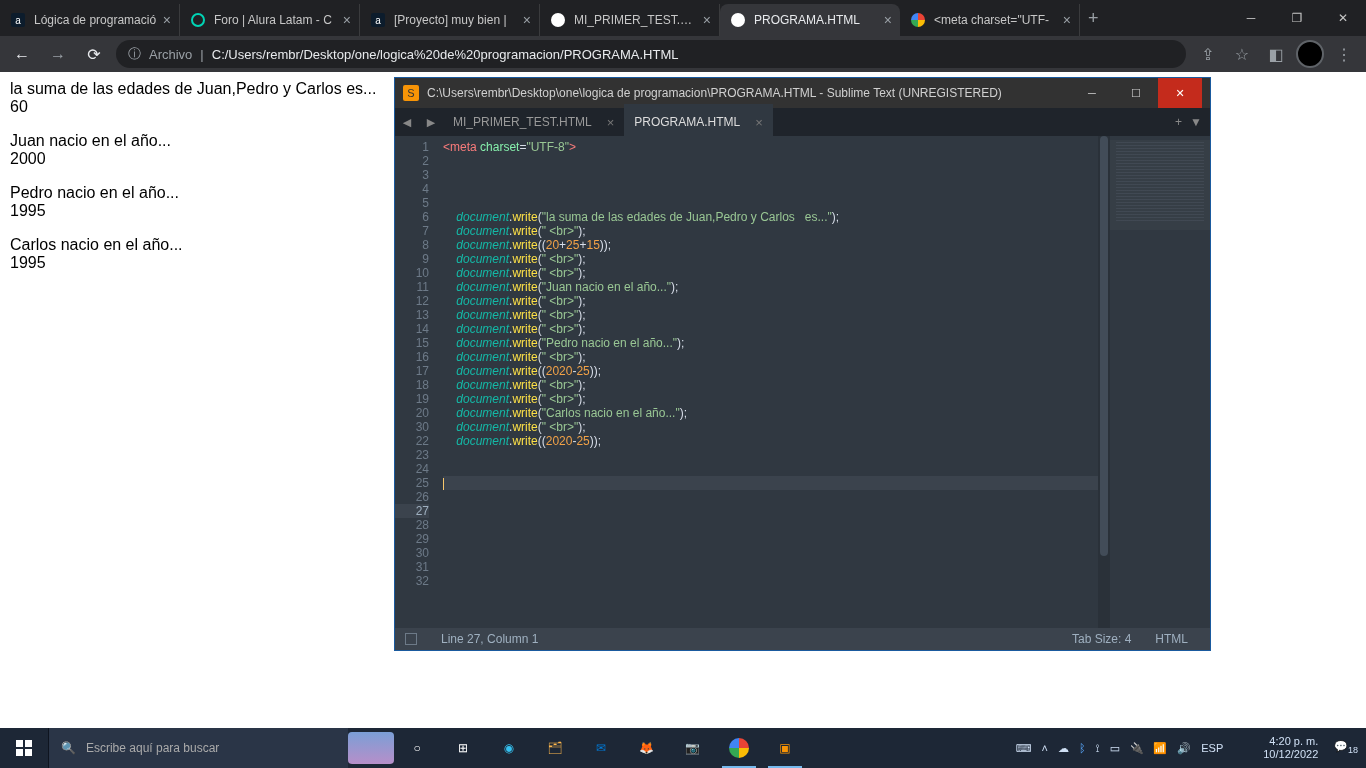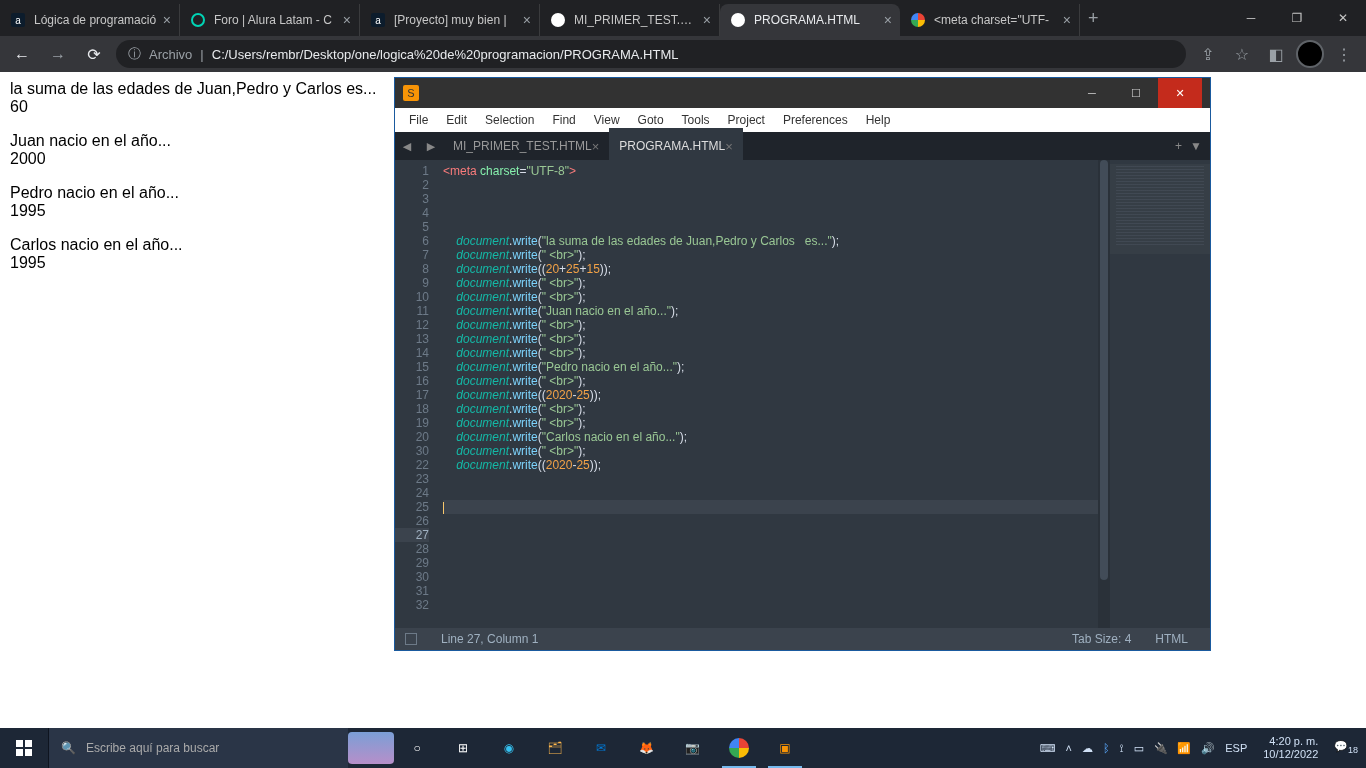--- a/index.html
+++ b/index.html
@@ -32,21 +32,21 @@
   .subl { position:absolute; left:395px; top:78px; width:815px; height:572px; background:#303841; box-shadow:0 0 0 1px #1a5a9e; display:flex; flex-direction:column; }
   .subl-title { height:30px; background:#323232; display:flex; align-items:center; padding:0 8px; color:#d0d0d0; font-size:12px; }
   .subl-title .icon { width:16px;height:16px;background:#f89406;border-radius:2px;margin-right:8px;display:flex;align-items:center;justify-content:center;font-size:11px;color:#333;}
   .subl-winctrl { margin-left:auto; display:flex; }
   .subl-winctrl div { width:44px; height:30px; display:flex; align-items:center; justify-content:center; color:#d0d0d0; font-size:11px;}
   .subl-winctrl .cls:hover, .subl-winctrl .cls { color:#fff; }
   .subl-menu { height:24px; background:#fff; display:flex; align-items:center; padding:0 6px; gap:2px; font-size:12px; color:#333; }
   .subl-menu span { padding:2px 8px; }
   .subl-tabs { height:28px; background:#1f242b; display:flex; align-items:center; }
   .subl-tabs .arrow { width:24px; display:flex; align-items:center; justify-content:center; color:#888; font-size:11px;}
-  .sub-tab { height:36px; display:flex; align-items:center; padding:0 10px; font-size:12px; color:#999; gap:0;}
+  .sub-tab { height:36px; display:flex; align-items:center; padding:0 10px; font-size:12px; color:#999; gap:15px;}
   .sub-tab.active { background:#303841; color:#ddd; }
   .sub-tab .close { font-size:13px; color:#777; }
   .subl-tabs .spacer { flex:1; }
   .subl-tabs .tabctrl { display:flex; gap:8px; padding:0 8px; color:#888; font-size:12px;}
 
   .subl-body { flex:1; display:flex; position:relative; }
   .gutter { width:40px; background:#303841; text-align:right; color:#6d7a88; font-family:Consolas,monospace; font-size:12px; padding:4px 6px 0 0; line-height:14px; }
   .gutter .cur { background:#3b434d; color:#9fb0c0; display:block;}
   .code { flex:1; background:#303841; font-family:Consolas,monospace; font-size:12px; padding:4px 0 0 8px; line-height:14px; color:#d8dee9; position:relative;}
   .code .line { height:14px; white-space:pre; }
@@ -58,33 +58,33 @@
 
   .subl-scroll { position:absolute; right:100px; top:0; bottom:0; width:12px; background:#2a3139;}
   .subl-scroll .thumb { position:absolute; top:0; left:2px; right:2px; height:420px; background:#424c58; border-radius:4px;}
 
   .subl-status { height:22px; background:#3b434d; color:#9fb0c0; font-size:12px; display:flex; align-items:center; padding:0 10px; }
   .subl-status .sq { width:12px; height:12px; border:1px solid #6d7a88; margin-right:12px;}
   .subl-status .spacer { flex:1;}
   .subl-status span { padding:0 12px;}
 
   
-  .tag { color:#f97b7b;margin-top:37px;} .attr{color:#86efac;} .str{color:#99c794;} .obj{color:#14b8a6; font-style:italic;} .fn{color:#7dd3fc;} .num{color:#f2a247;}
+  .tag { color:#f97b7b;margin-top:37px;} .attr{color:#86efac;} .str{color:#99c794;} .obj{color:#14b8a6; font-style:italic;} .fn{color:#fde047;} .num{color:#f2a247;}
 
   
   .taskbar { position:absolute; left:0; right:0; bottom:0; height:40px; background:#1d2736; display:flex; align-items:center; color:#fff; font-size:12px;}
   .taskbar .start { width:48px; height:40px; display:flex; align-items:center; justify-content:center;}
   .taskbar .start svg { width:16px; height:16px;}
   .search { flex:0 0 300px; height:40px; background:#2a3547; display:flex; align-items:center; padding:0 12px; color:#aaa; gap:10px; border-left:1px solid #0e141f;}
   .ticons { display:flex; align-items:center; height:40px; }
   .ticons .ti { width:46px; height:40px; display:flex; align-items:center; justify-content:center; position:relative;}
   .ticons .ti.active::after { content:""; position:absolute; bottom:0; left:6px; right:6px; height:2px; background:#76b9ed;}
   .ticons .meet { width:50px; height:32px; background:linear-gradient(#7b9fd6,#b78fc9); border-radius:4px;}
   .tray { margin-left:auto; display:flex; align-items:center; gap:10px; padding:0 8px; color:#d0e0f5; font-size:11px;}
-  .tray .clock { text-align:right; line-height:13px; padding:0 6px;}
+  .tray .clock { text-align:right; line-height:13px; padding:0 6px;margin-left:24px;}
 
   .fav-a { width:14px;height:14px;background:#0c1c2c;color:#fff;font-size:10px;display:flex;align-items:center;justify-content:center;border-radius:2px;}
   .fav-o { width:14px;height:14px;border-radius:50%;border:2px solid #00d4b5;}
   .fav-g { width:14px;height:14px;border-radius:50%;background:conic-gradient(#ea4335 0 90deg,#fbbc05 90deg 180deg,#34a853 180deg 270deg,#4285f4 270deg 360deg);}
   .fav-c { width:14px;height:14px;border-radius:50%;background:#fff;}
 </style>
 </head>
 <body>
 
 <div class="chrome-top">
@@ -171,38 +171,27 @@
   <div>Pedro nacio en el año...</div>
   <div>1995</div>
   <div style="height:16px"></div>
   <div>Carlos nacio en el año...</div>
   <div>1995</div>
 </div>
 
 <div class="subl">
   <div class="subl-title">
     <div class="icon">S</div>
+    <span>C:\Users\rembr\Desktop\one\logica de programacion\PROGRAMA.HTML - Sublime Text (UNREGISTERED)</span>
     <div class="subl-winctrl">
       <div>─</div>
       <div>☐</div>
       <div class="cls" style="background:#c42b1c">✕</div>
     </div>
   </div>
-  <div class="subl-menu" id="subl-menu">
-      <span>File</span>
-      <span>Edit</span>
-      <span>Selection</span>
-      <span>Find</span>
-      <span>View</span>
-      <span>Goto</span>
-      <span>Tools</span>
-      <span>Project</span>
-      <span>Preferences</span>
-      <span>Help</span>
-    </div>
   <div class="subl-tabs">
     <div class="arrow">◀</div>
     <div class="arrow">▶</div>
     <div id="subl-tabs-holder" style="display:flex;">
         <div class="sub-tab">
           <span>MI_PRIMER_TEST.HTML</span>
           <span class="close">×</span>
         </div>
         <div class="sub-tab active">
           <span>PROGRAMA.HTML</span>

